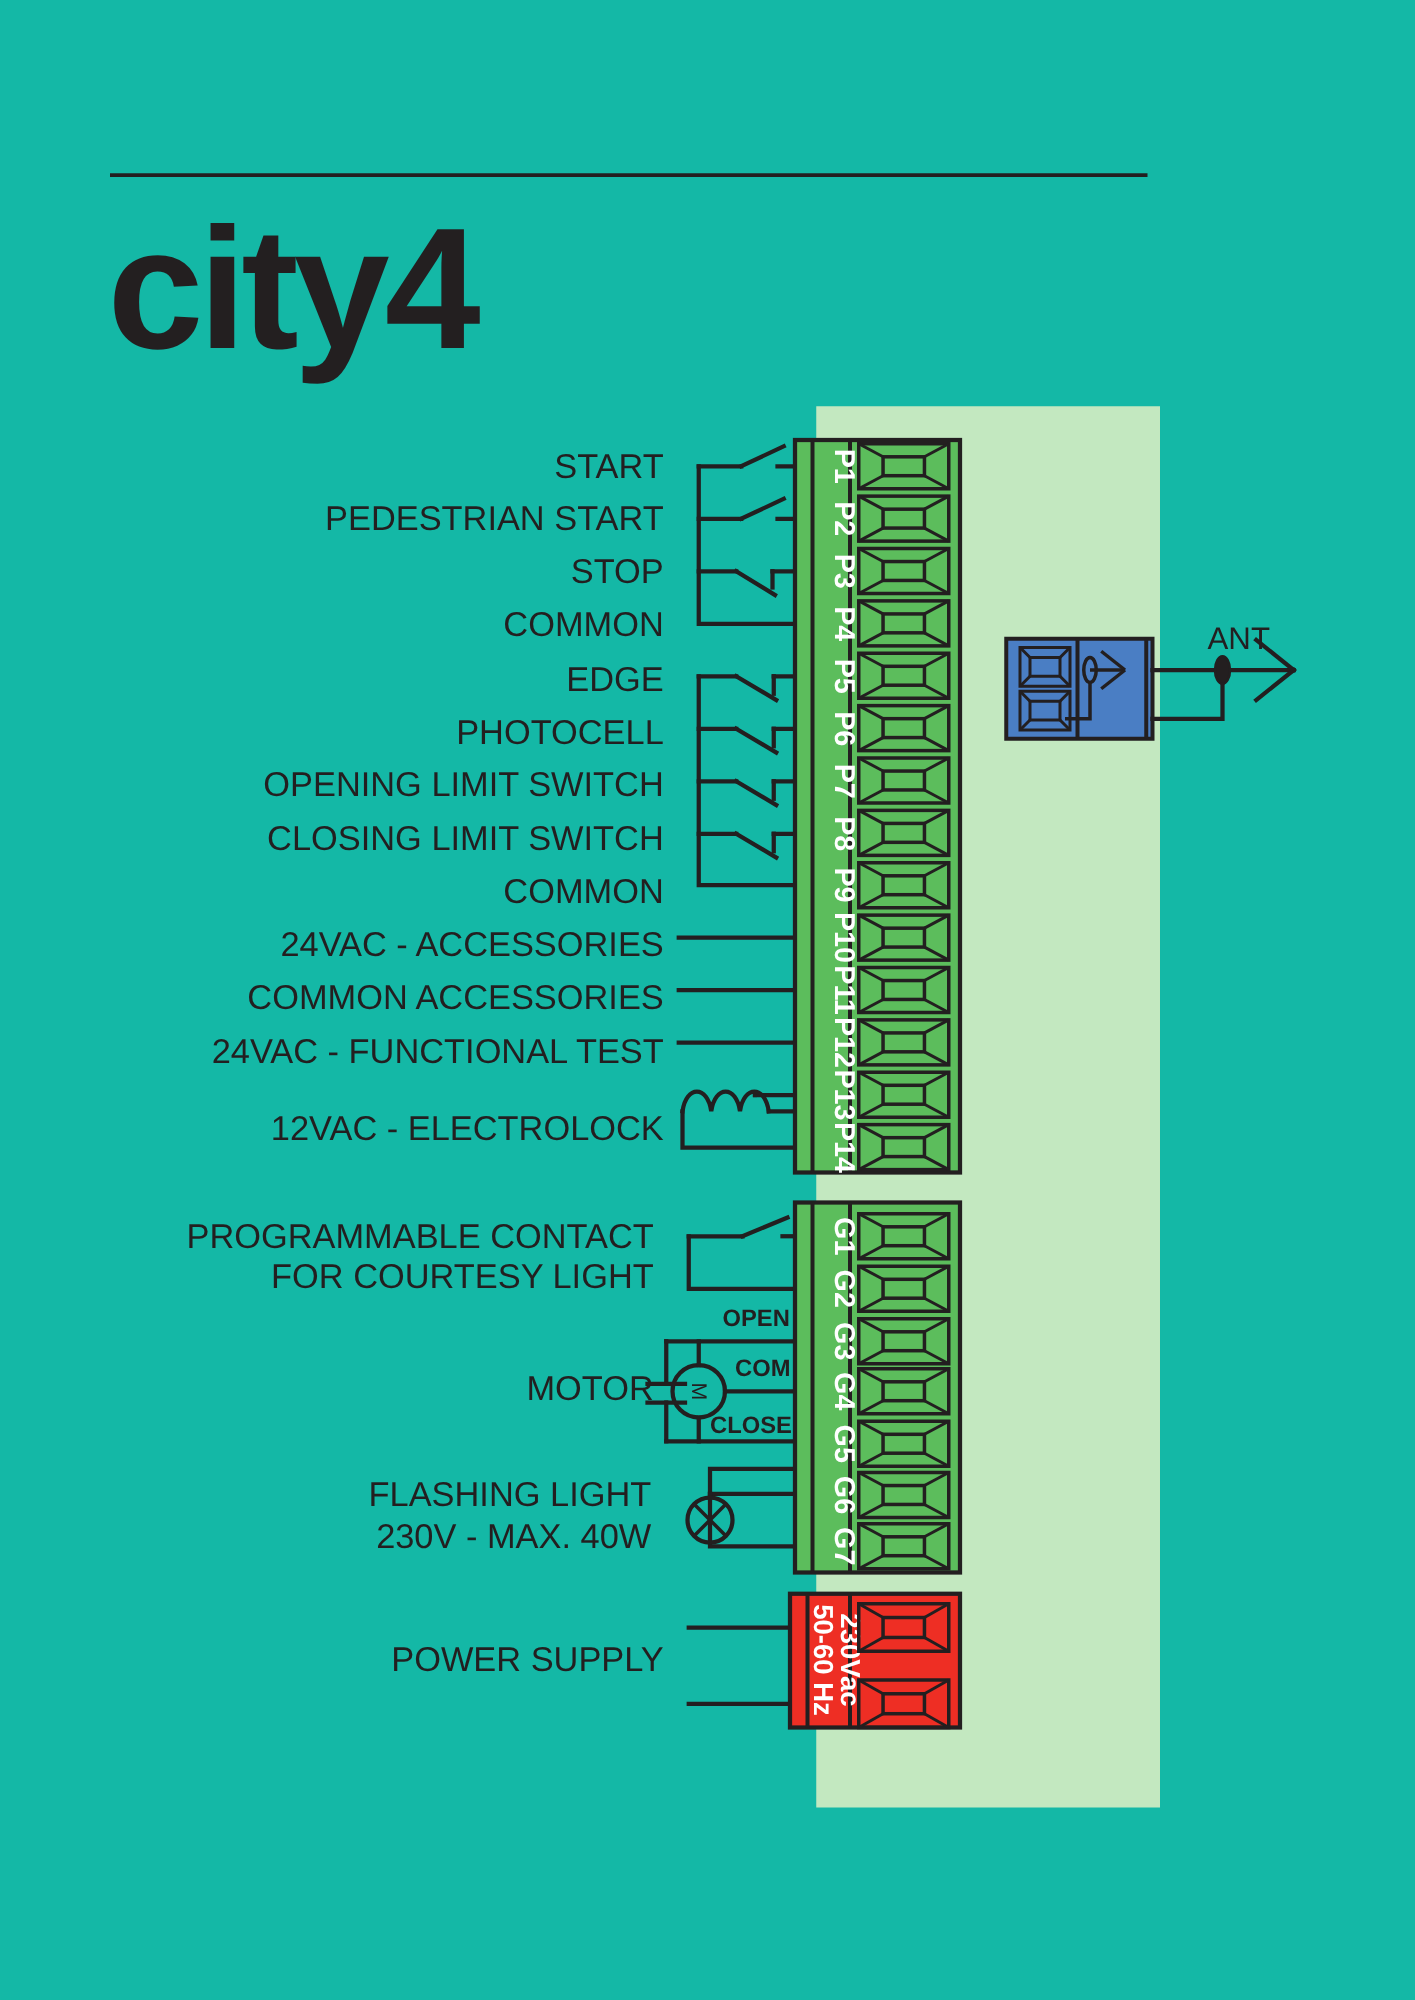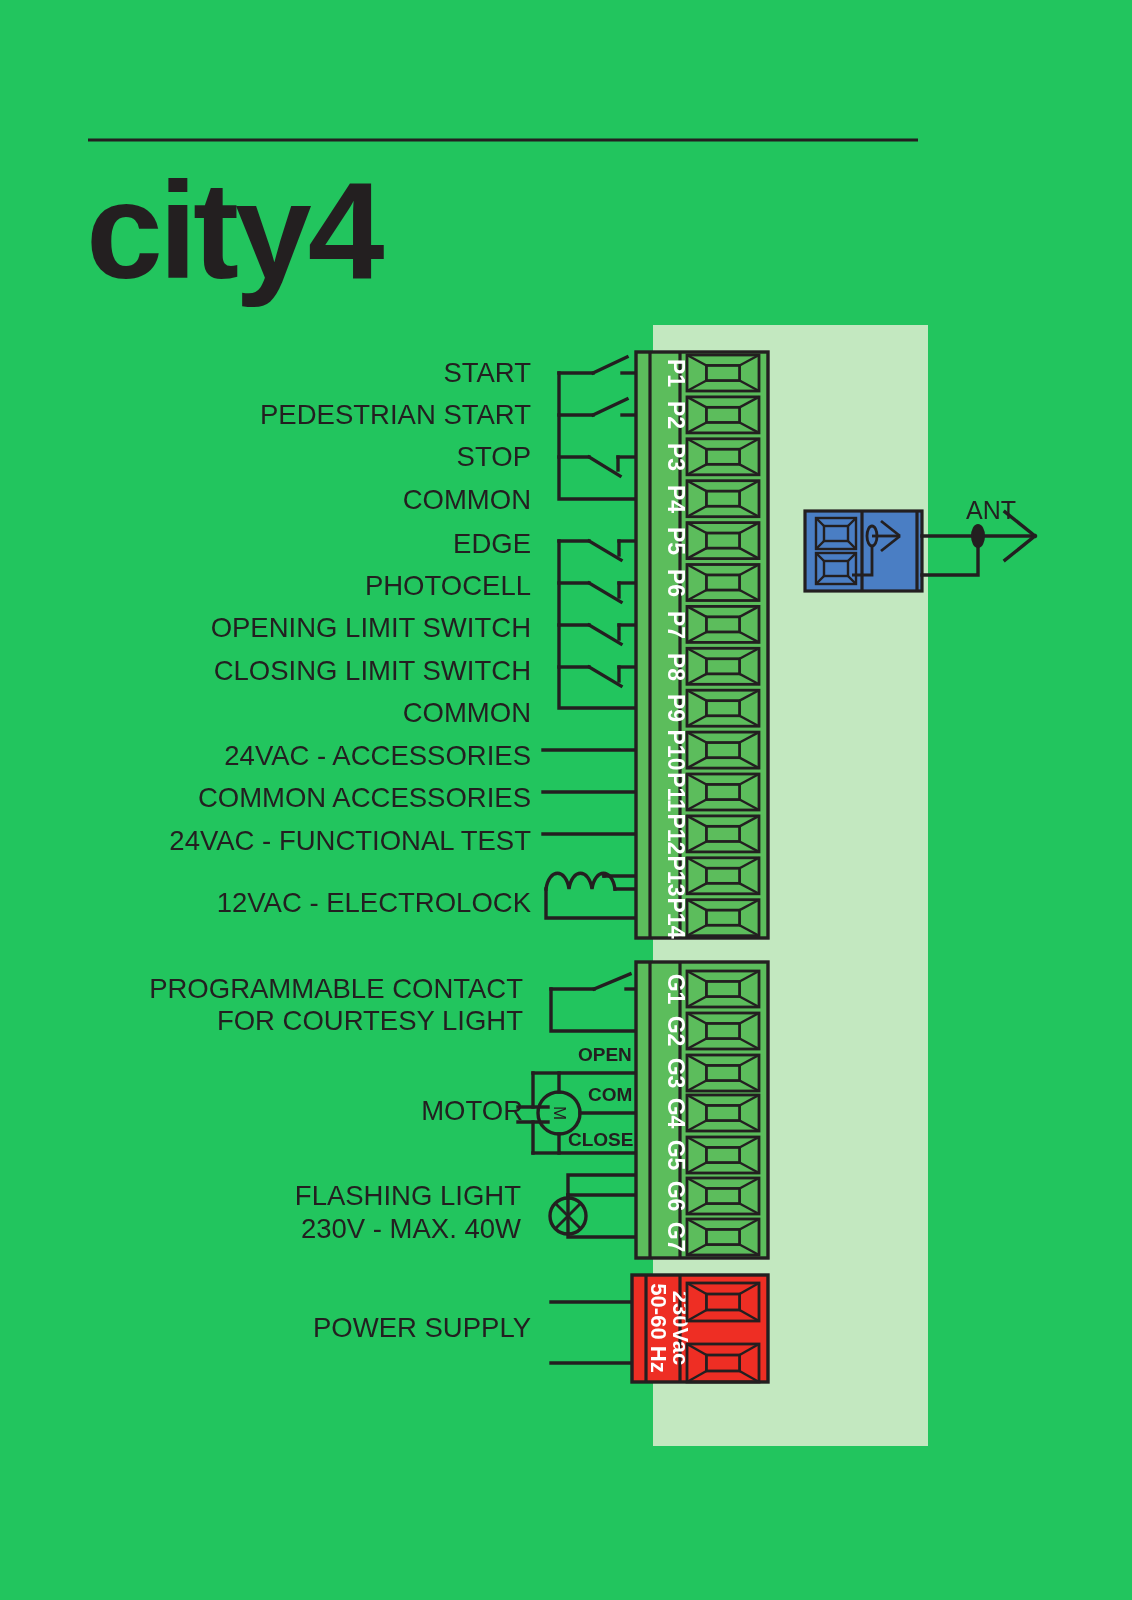--- a/index.html
+++ b/index.html
@@ -1,18 +1,18 @@
 <!DOCTYPE html>
 <html><head>
 <meta charset="utf-8">
 <title>city4 wiring diagram</title>
 <style>
   html,body{margin:0;padding:0;background:#ffffff;}
   body{width:1132px;height:1600px;font-family:"Liberation Sans",sans-serif;overflow:hidden;}
-  #sheet{position:relative;width:1132px;height:1600px;background:#22c55e;}
+  #sheet{position:relative;width:1132px;height:1600px;background:#14b8a6;}
   svg#diagram{position:absolute;left:0;top:0;width:1132px;height:1600px;display:block;}
   .lbl{font-family:"Liberation Sans",sans-serif;font-size:27.5px;fill:#231f20;}
   .lbl-r{text-anchor:end;}
   .logo{font-family:"Liberation Sans",sans-serif;font-weight:bold;font-size:138px;fill:#231f20;letter-spacing:-4px;}
   .term-lbl{font-family:"Liberation Sans",sans-serif;font-weight:bold;font-size:23px;fill:#ffffff;}
   .red-lbl{font-family:"Liberation Sans",sans-serif;font-weight:bold;font-size:22px;fill:#ffffff;}
   .small{font-family:"Liberation Sans",sans-serif;font-weight:bold;font-size:19px;fill:#231f20;}
   .ant-lbl{font-family:"Liberation Sans",sans-serif;font-size:25px;fill:#231f20;}
   .motor-m{font-family:"Liberation Sans",sans-serif;font-size:17px;fill:#231f20;}
   .wire{stroke:#231f20;stroke-width:3.4;fill:none;stroke-linecap:square;}

